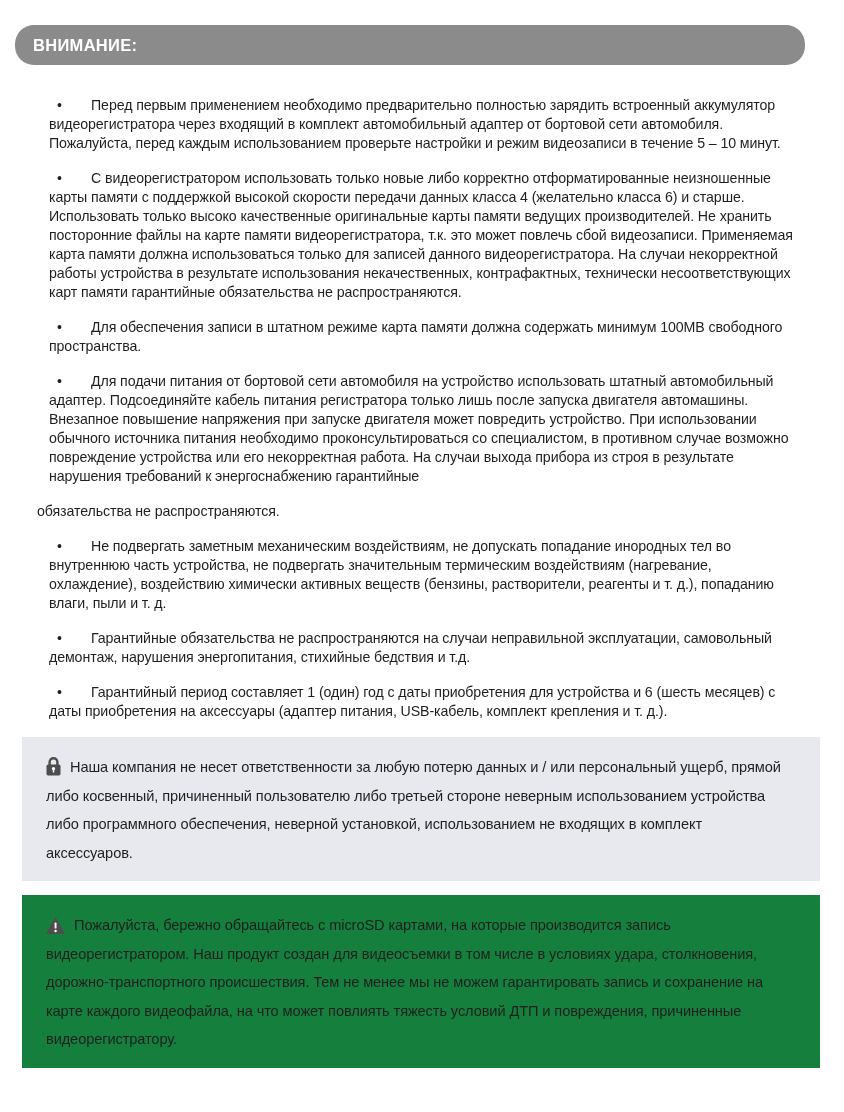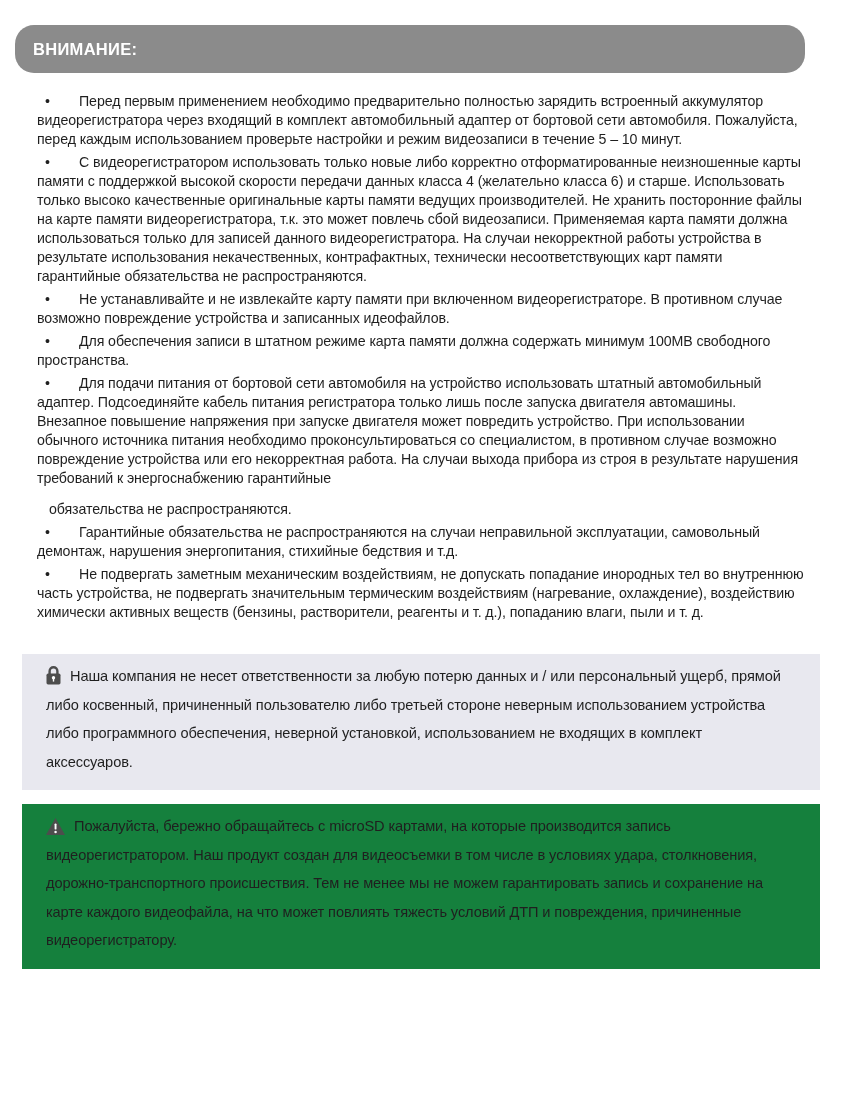--- a/index.html
+++ b/index.html
@@ -13,57 +13,57 @@
     color: #1f1f1f;
   }
   .page {
     position: relative;
     width: 844px;
     height: 1112px;
     background: #ffffff;
   }
   .attention-bar {
     margin: 25px 39px 0 15px;
-    height: 48px;
+    height: 40px;
     background: #8b8b8b;
     border-radius: 19px;
     display: flex;
     align-items: center;
     padding-left: 18px;
     box-sizing: border-box;
   }
   .attention-bar .title {
     color: #ffffff;
     font-size: 16.5px;
     font-weight: bold;
     letter-spacing: 0.3px;
   }
   .content {
     padding: 15px 35px 0 33px;
     font-size: 14.2px;
     line-height: 19px;
     letter-spacing: -0.1px;
   }
   .bullet-item {
-    margin: 4px;
+    margin: 16px;
     text-align: left;
   }
   .bullet {
     display: inline-block;
     width: 42px;
     padding-left: 8px;
     box-sizing: border-box;
   }
   .continuation {
-    margin: 12px 0 0 16px;
+    margin: 12px 0 0 4px;
   }
   .note-box {
     background: #e8e8ef;
-    margin: 32px 24px 0 22px;
-    padding: 8px 28px 14px 24px;
+    margin: 16px 24px 0 22px;
+    padding: 16px 28px 14px 24px;
     font-size: 14.6px;
     line-height: 28.5px;
     letter-spacing: -0.1px;
   }
   .note-box + .note-box {
     margin-top: 14px;
   }
   .note-icon {
     vertical-align: -4px;
     margin-right: 9px;
@@ -74,26 +74,26 @@
 
 <div class="page">
 
   <div class="attention-bar" style="background: rgb(139, 139, 139);">
     <span class="title" style="color: rgb(255, 255, 255);">ВНИМАНИЕ:</span>
   </div>
 
   <div class="content">
     <p class="bullet-item"><span class="bullet">•</span><span>Перед первым применением необходимо предварительно полностью зарядить встроенный аккумулятор видеорегистратора через входящий в комплект автомобильный адаптер от бортовой сети автомобиля. Пожалуйста, перед каждым использованием проверьте настройки и режим видеозаписи в течение 5 – 10 минут.</span></p>
     <p class="bullet-item"><span class="bullet">•</span><span>С видеорегистратором использовать только новые либо корректно отформатированные неизношенные карты памяти с поддержкой высокой скорости передачи данных класса 4 (желательно класса 6) и старше. Использовать только высоко качественные оригинальные карты памяти ведущих производителей. Не хранить посторонние файлы на карте памяти видеорегистратора, т.к. это может повлечь сбой видеозаписи. Применяемая карта памяти должна использоваться только для записей данного видеорегистратора. На случаи некорректной работы устройства в результате использования некачественных, контрафактных, технически несоответствующих карт памяти гарантийные обязательства не распространяются.</span></p>
-    <p class="bullet-item"><span class="bullet">•</span><span>Не устанавливайте и не извлекайте карту памяти при включенном видеорегистраторе. В противном случае возможно повреждение устройства и записанных идеофайлов.</span></p>
     <p class="bullet-item"><span class="bullet">•</span><span>Для обеспечения записи в штатном режиме карта памяти должна содержать минимум 100MB свободного пространства.</span></p>
     <p class="bullet-item"><span class="bullet">•</span><span>Для подачи питания от бортовой сети автомобиля на устройство использовать штатный автомобильный адаптер. Подсоединяйте кабель питания регистратора только лишь после запуска двигателя автомашины. Внезапное повышение напряжения при запуске двигателя может повредить устройство. При использовании обычного источника питания необходимо проконсультироваться со специалистом, в противном случае возможно повреждение устройства или его некорректная работа. На случаи выхода прибора из строя в результате нарушения требований к энергоснабжению гарантийные</span></p>
     <p class="continuation">обязательства не распространяются.</p>
+    <p class="bullet-item"><span class="bullet">•</span><span>Не подвергать заметным механическим воздействиям, не допускать попадание инородных тел во внутреннюю часть устройства, не подвергать значительным термическим воздействиям (нагревание, охлаждение), воздействию химически активных веществ (бензины, растворители, реагенты и т. д.), попаданию влаги, пыли и т. д.</span></p>
     <p class="bullet-item"><span class="bullet">•</span><span>Гарантийные обязательства не распространяются на случаи неправильной эксплуатации, самовольный демонтаж, нарушения энергопитания, стихийные бедствия и т.д.</span></p>
-    <p class="bullet-item"><span class="bullet">•</span><span>Не подвергать заметным механическим воздействиям, не допускать попадание инородных тел во внутреннюю часть устройства, не подвергать значительным термическим воздействиям (нагревание, охлаждение), воздействию химически активных веществ (бензины, растворители, реагенты и т. д.), попаданию влаги, пыли и т. д.</span></p>
+    <p class="bullet-item"><span class="bullet">•</span><span>Гарантийный период составляет 1 (один) год с даты приобретения для устройства и 6 (шесть месяцев) с даты приобретения на аксессуары (адаптер питания, USB-кабель, комплект крепления и т. д.).</span></p>
   </div>
 
   <div class="note-box" style="background: rgb(232, 232, 239);">
     <svg class="note-icon" width="15" height="19" viewBox="0 0 15 19">
       <path d="M3.6 9 V5.2 a3.9 3.9 0 0 1 7.8 0 V9" fill="none" stroke="#4d4d4d" stroke-width="2.4"></path>
       <rect x="0.5" y="7.6" width="14" height="10.8" rx="1.6" fill="#4d4d4d"></rect>
       <circle cx="7.5" cy="11.8" r="1.7" fill="#ffffff"></circle>
       <rect x="6.8" y="12.4" width="1.4" height="3.2" fill="#ffffff"></rect>
     </svg><span>Наша компания не несет ответственности за любую потерю данных и / или персональный ущерб, прямой либо косвенный, причиненный пользователю либо третьей стороне неверным использованием устройства либо программного обеспечения, неверной установкой, использованием не входящих в комплект аксессуаров.</span>
   </div>

